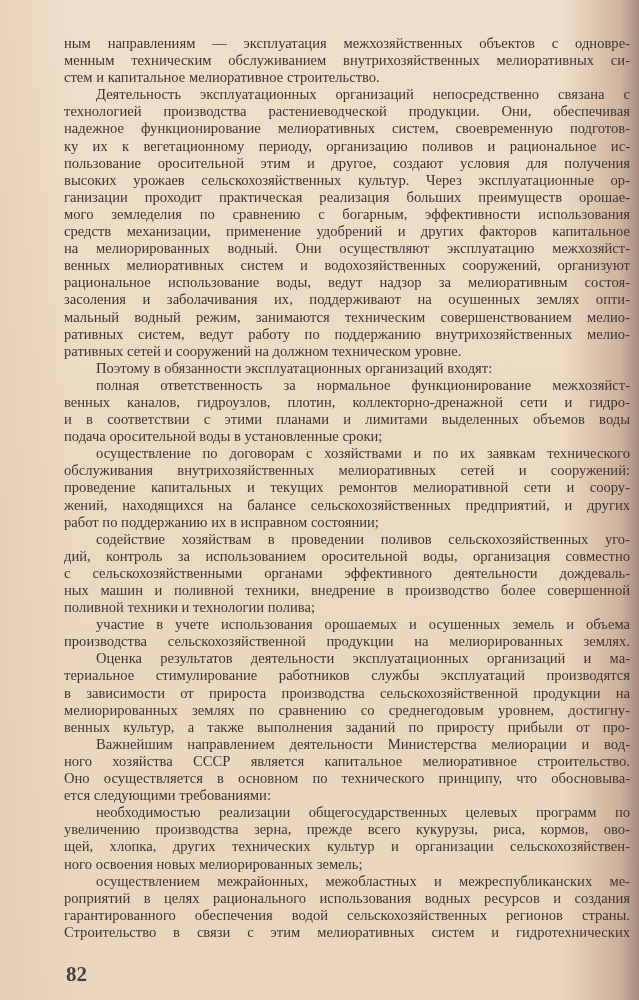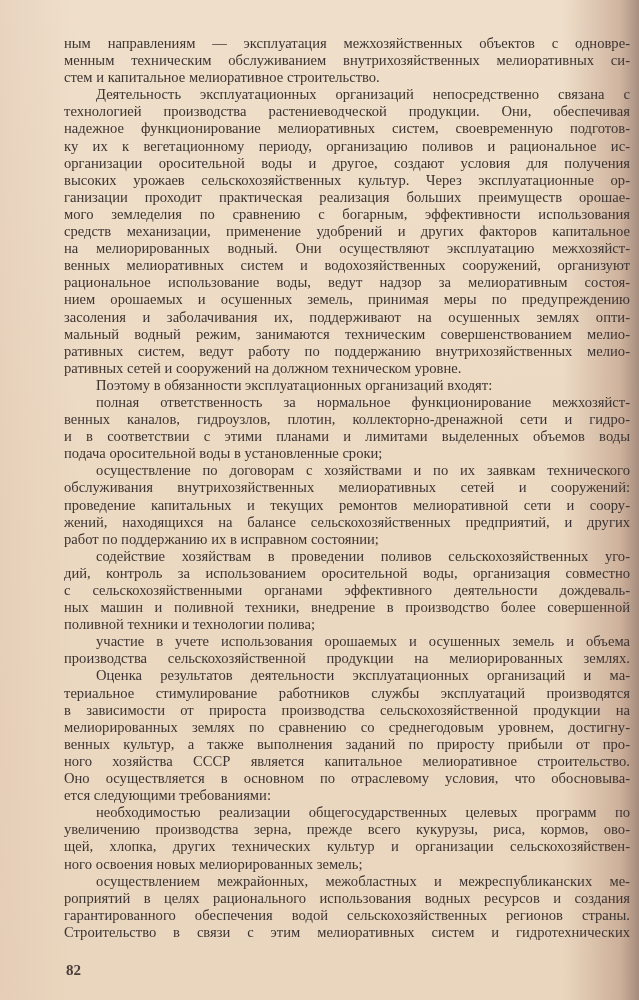--- a/index.html
+++ b/index.html
@@ -22,44 +22,43 @@
     height: 17.1px;
     white-space: nowrap;
     text-align: justify;
     text-align-last: justify;
     display: block;
   }
   .line.last { text-align-last: left; }
   .line.indent { padding-left: 32px; }
   .page-number {
     position: absolute; left: 66px; top: 962px;
-    font-size: 15px; font-weight: bold; color: #4a3e3a;
+    font-size: 21px; font-weight: bold; color: #4a3e3a;
     font-family: "Liberation Serif", serif;
   }
 </style>
 </head>
 <body>
 
 <div class="page" id="page-body">
     <span class="line">ным направлениям — эксплуатация межхозяйственных объектов с одновре-</span>
     <span class="line">менным техническим обслуживанием внутрихозяйственных мелиоративных си-</span>
     <span class="line last">стем и капитальное мелиоративное строительство.</span>
     <span class="line indent">Деятельность эксплуатационных организаций непосредственно связана с</span>
     <span class="line">технологией производства растениеводческой продукции. Они, обеспечивая</span>
     <span class="line">надежное функционирование мелиоративных систем, своевременную подготов-</span>
     <span class="line">ку их к вегетационному периоду, организацию поливов и рациональное ис-</span>
-    <span class="line">организации оросительной воды и другое, создают условия для получения</span>
+    <span class="line">пользование оросительной этим и другое, создают условия для получения</span>
     <span class="line">высоких урожаев сельскохозяйственных культур. Через эксплуатационные ор-</span>
     <span class="line">ганизации проходит практическая реализация больших преимуществ орошае-</span>
     <span class="line">мого земледелия по сравнению с богарным, эффективности использования</span>
     <span class="line">средств механизации, применение удобрений и других факторов капитальное</span>
     <span class="line">на мелиорированных водный. Они осуществляют эксплуатацию межхозяйст-</span>
     <span class="line">венных мелиоративных систем и водохозяйственных сооружений, организуют</span>
     <span class="line">рациональное использование воды, ведут надзор за мелиоративным состоя-</span>
-    <span class="line">нием орошаемых и осушенных земель, принимая меры по предупреждению</span>
     <span class="line">засоления и заболачивания их, поддерживают на осушенных землях опти-</span>
     <span class="line">мальный водный режим, занимаются техническим совершенствованием мелио-</span>
     <span class="line">ративных систем, ведут работу по поддержанию внутрихозяйственных мелио-</span>
     <span class="line last">ративных сетей и сооружений на должном техническом уровне.</span>
     <span class="line indent last">Поэтому в обязанности эксплуатационных организаций входят:</span>
     <span class="line indent">полная ответственность за нормальное функционирование межхозяйст-</span>
     <span class="line">венных каналов, гидроузлов, плотин, коллекторно-дренажной сети и гидро-</span>
     <span class="line">и в соответствии с этими планами и лимитами выделенных объемов воды</span>
     <span class="line last">подача оросительной воды в установленные сроки;</span>
     <span class="line indent">осуществление по договорам с хозяйствами и по их заявкам технического</span>
@@ -72,22 +71,23 @@
     <span class="line">с сельскохозяйственными органами эффективного деятельности дождеваль-</span>
     <span class="line">ных машин и поливной техники, внедрение в производство более совершенной</span>
     <span class="line last">поливной техники и технологии полива;</span>
     <span class="line indent">участие в учете использования орошаемых и осушенных земель и объема</span>
     <span class="line">производства сельскохозяйственной продукции на мелиорированных землях.</span>
     <span class="line indent">Оценка результатов деятельности эксплуатационных организаций и ма-</span>
     <span class="line">териальное стимулирование работников службы эксплуатаций производятся</span>
     <span class="line">в зависимости от прироста производства сельскохозяйственной продукции на</span>
     <span class="line">мелиорированных землях по сравнению со среднегодовым уровнем, достигну-</span>
     <span class="line">венных культур, а также выполнения заданий по приросту прибыли от про-</span>
+    <span class="line indent">Важнейшим направлением деятельности Министерства мелиорации и вод-</span>
     <span class="line">ного хозяйства СССР является капитальное мелиоративное строительство.</span>
-    <span class="line">Оно осуществляется в основном по отраслевому условия, что обосновыва-</span>
+    <span class="line">Оно осуществляется в основном по технического принципу, что обосновыва-</span>
     <span class="line last">ется следующими требованиями:</span>
     <span class="line indent">необходимостью реализации общегосударственных целевых программ по</span>
     <span class="line">увеличению производства зерна, прежде всего кукурузы, риса, кормов, ово-</span>
     <span class="line">щей, хлопка, других технических культур и организации сельскохозяйствен-</span>
     <span class="line last">ного освоения новых мелиорированных земель;</span>
     <span class="line indent">осуществлением межрайонных, межобластных и межреспубликанских ме-</span>
     <span class="line">роприятий в целях рационального использования водных ресурсов и создания</span>
     <span class="line">гарантированного обеспечения водой сельскохозяйственных регионов страны.</span>
     <span class="line">Строительство в связи с этим мелиоративных систем и гидротехнических</span>
   </div>

